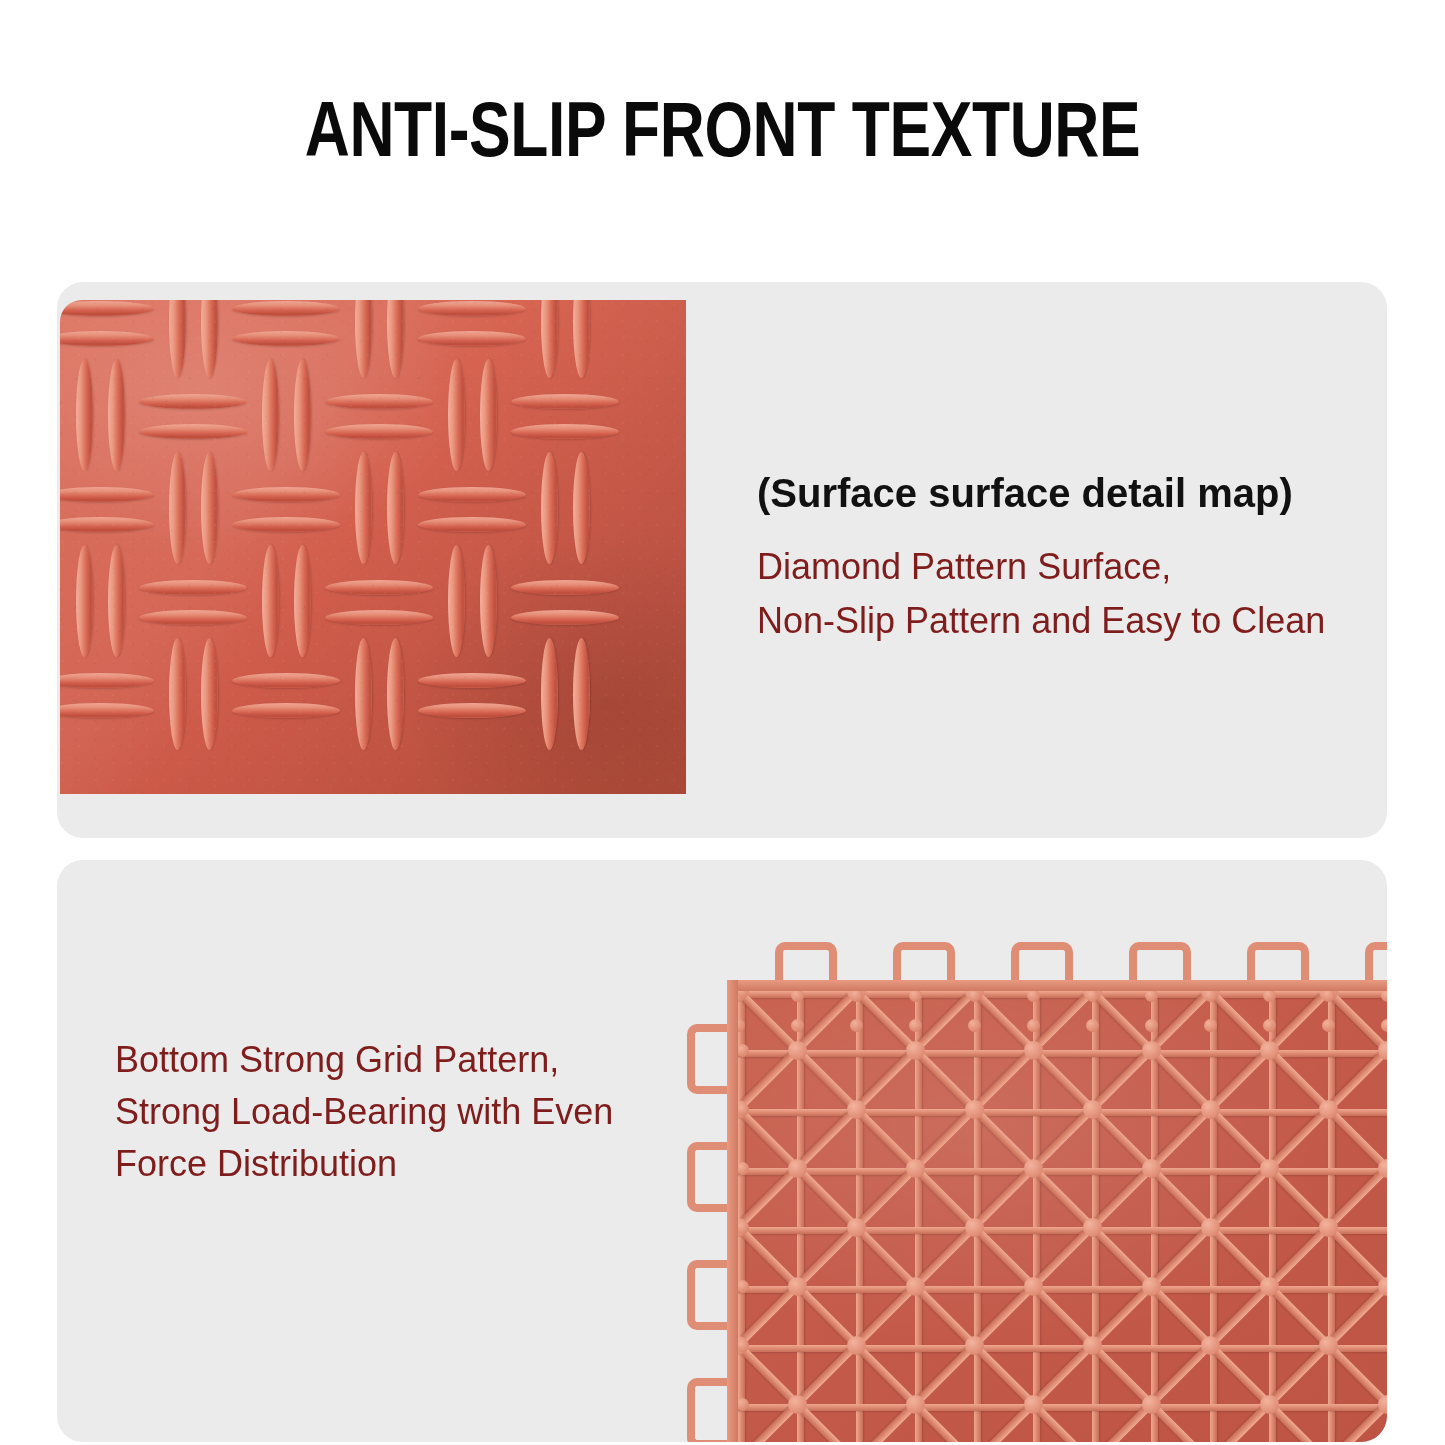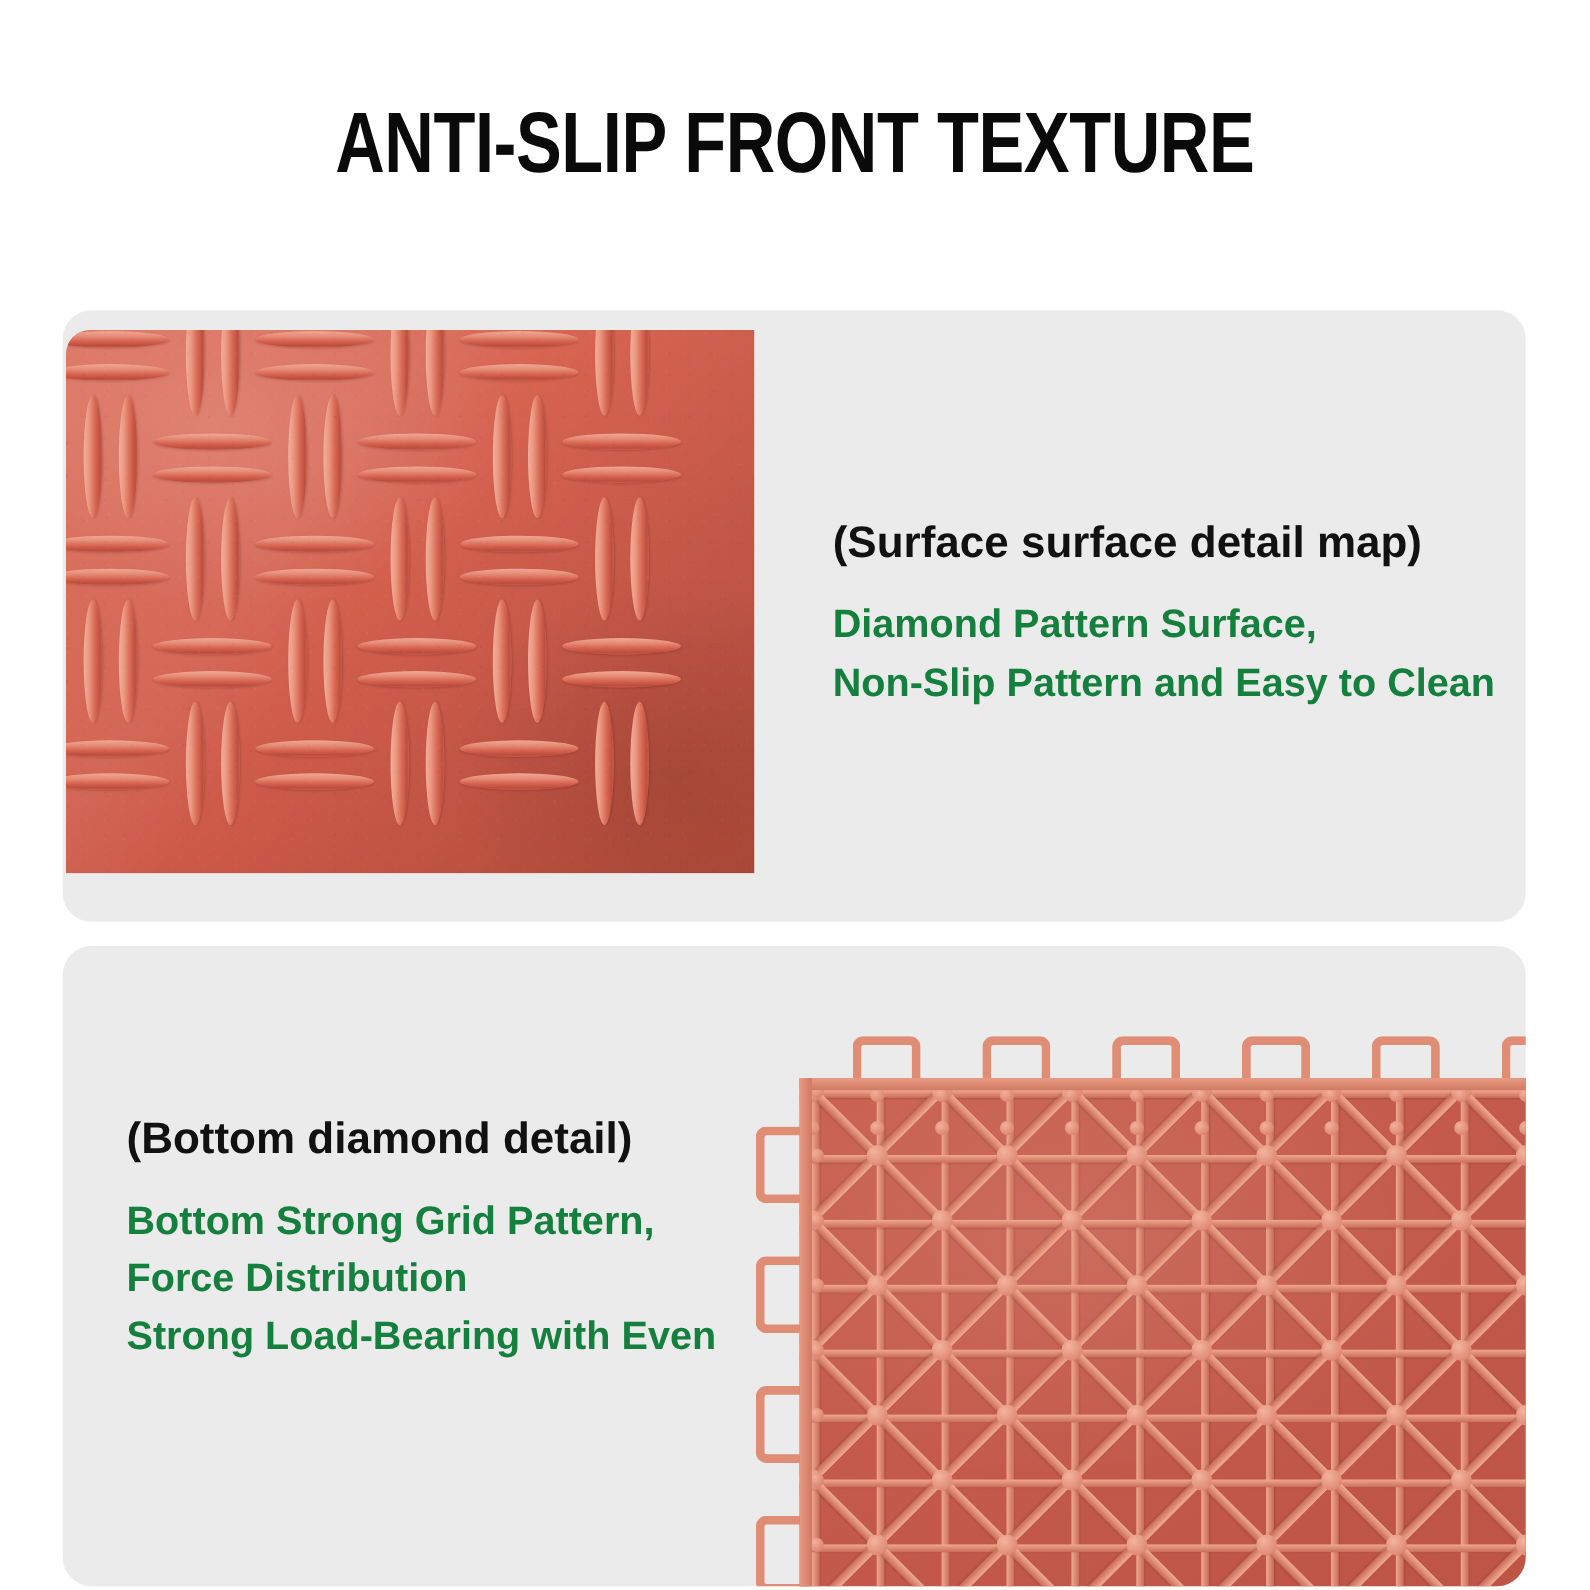--- a/index.html
+++ b/index.html
@@ -60,24 +60,24 @@
 
   
   .blk-heading {
     font-weight: bold;
     font-size: 40px;
     line-height: 50px;
     color: #111111;
     white-space: nowrap;
   }
   .blk-body {
-    font-weight: bold;
+    font-weight: normal;
     font-size: 36px;
     line-height: 54px;
-    color: #15803d;
+    color: #7f1d1d;
   }
   #text-top {
     position: absolute;
     left: 700px; top: 186px; width: 620px;
   }
   #text-top .blk-body { margin-top: 22px; }
   #text-bottom {
     position: absolute;
     left: 58px; top: 150px; width: 600px;
   }
@@ -317,25 +317,24 @@
       <div class="blk-body">
         <div>Diamond Pattern Surface,</div>
         <div>Non-Slip Pattern and Easy to Clean</div>
       </div>
     </div>
   </div>
 
   <div class="panel" id="panel-bottom">
 
     <div id="text-bottom">
-      <div class="blk-heading">(Bottom diamond detail)</div>
       <div class="blk-body">
         <div>Bottom Strong Grid Pattern,</div>
+        <div>Strong Load-Bearing with Even</div>
         <div>Force Distribution</div>
-        <div>Strong Load-Bearing with Even</div>
       </div>
     </div>
 
     <div id="tile-grid">
       <div id="grid-tabs">
           <div class="tab-top" style="left: 96px; top: 10px;"></div>
           <div class="tab-top" style="left: 214px; top: 10px;"></div>
           <div class="tab-top" style="left: 332px; top: 10px;"></div>
           <div class="tab-top" style="left: 450px; top: 10px;"></div>
           <div class="tab-top" style="left: 568px; top: 10px;"></div>

